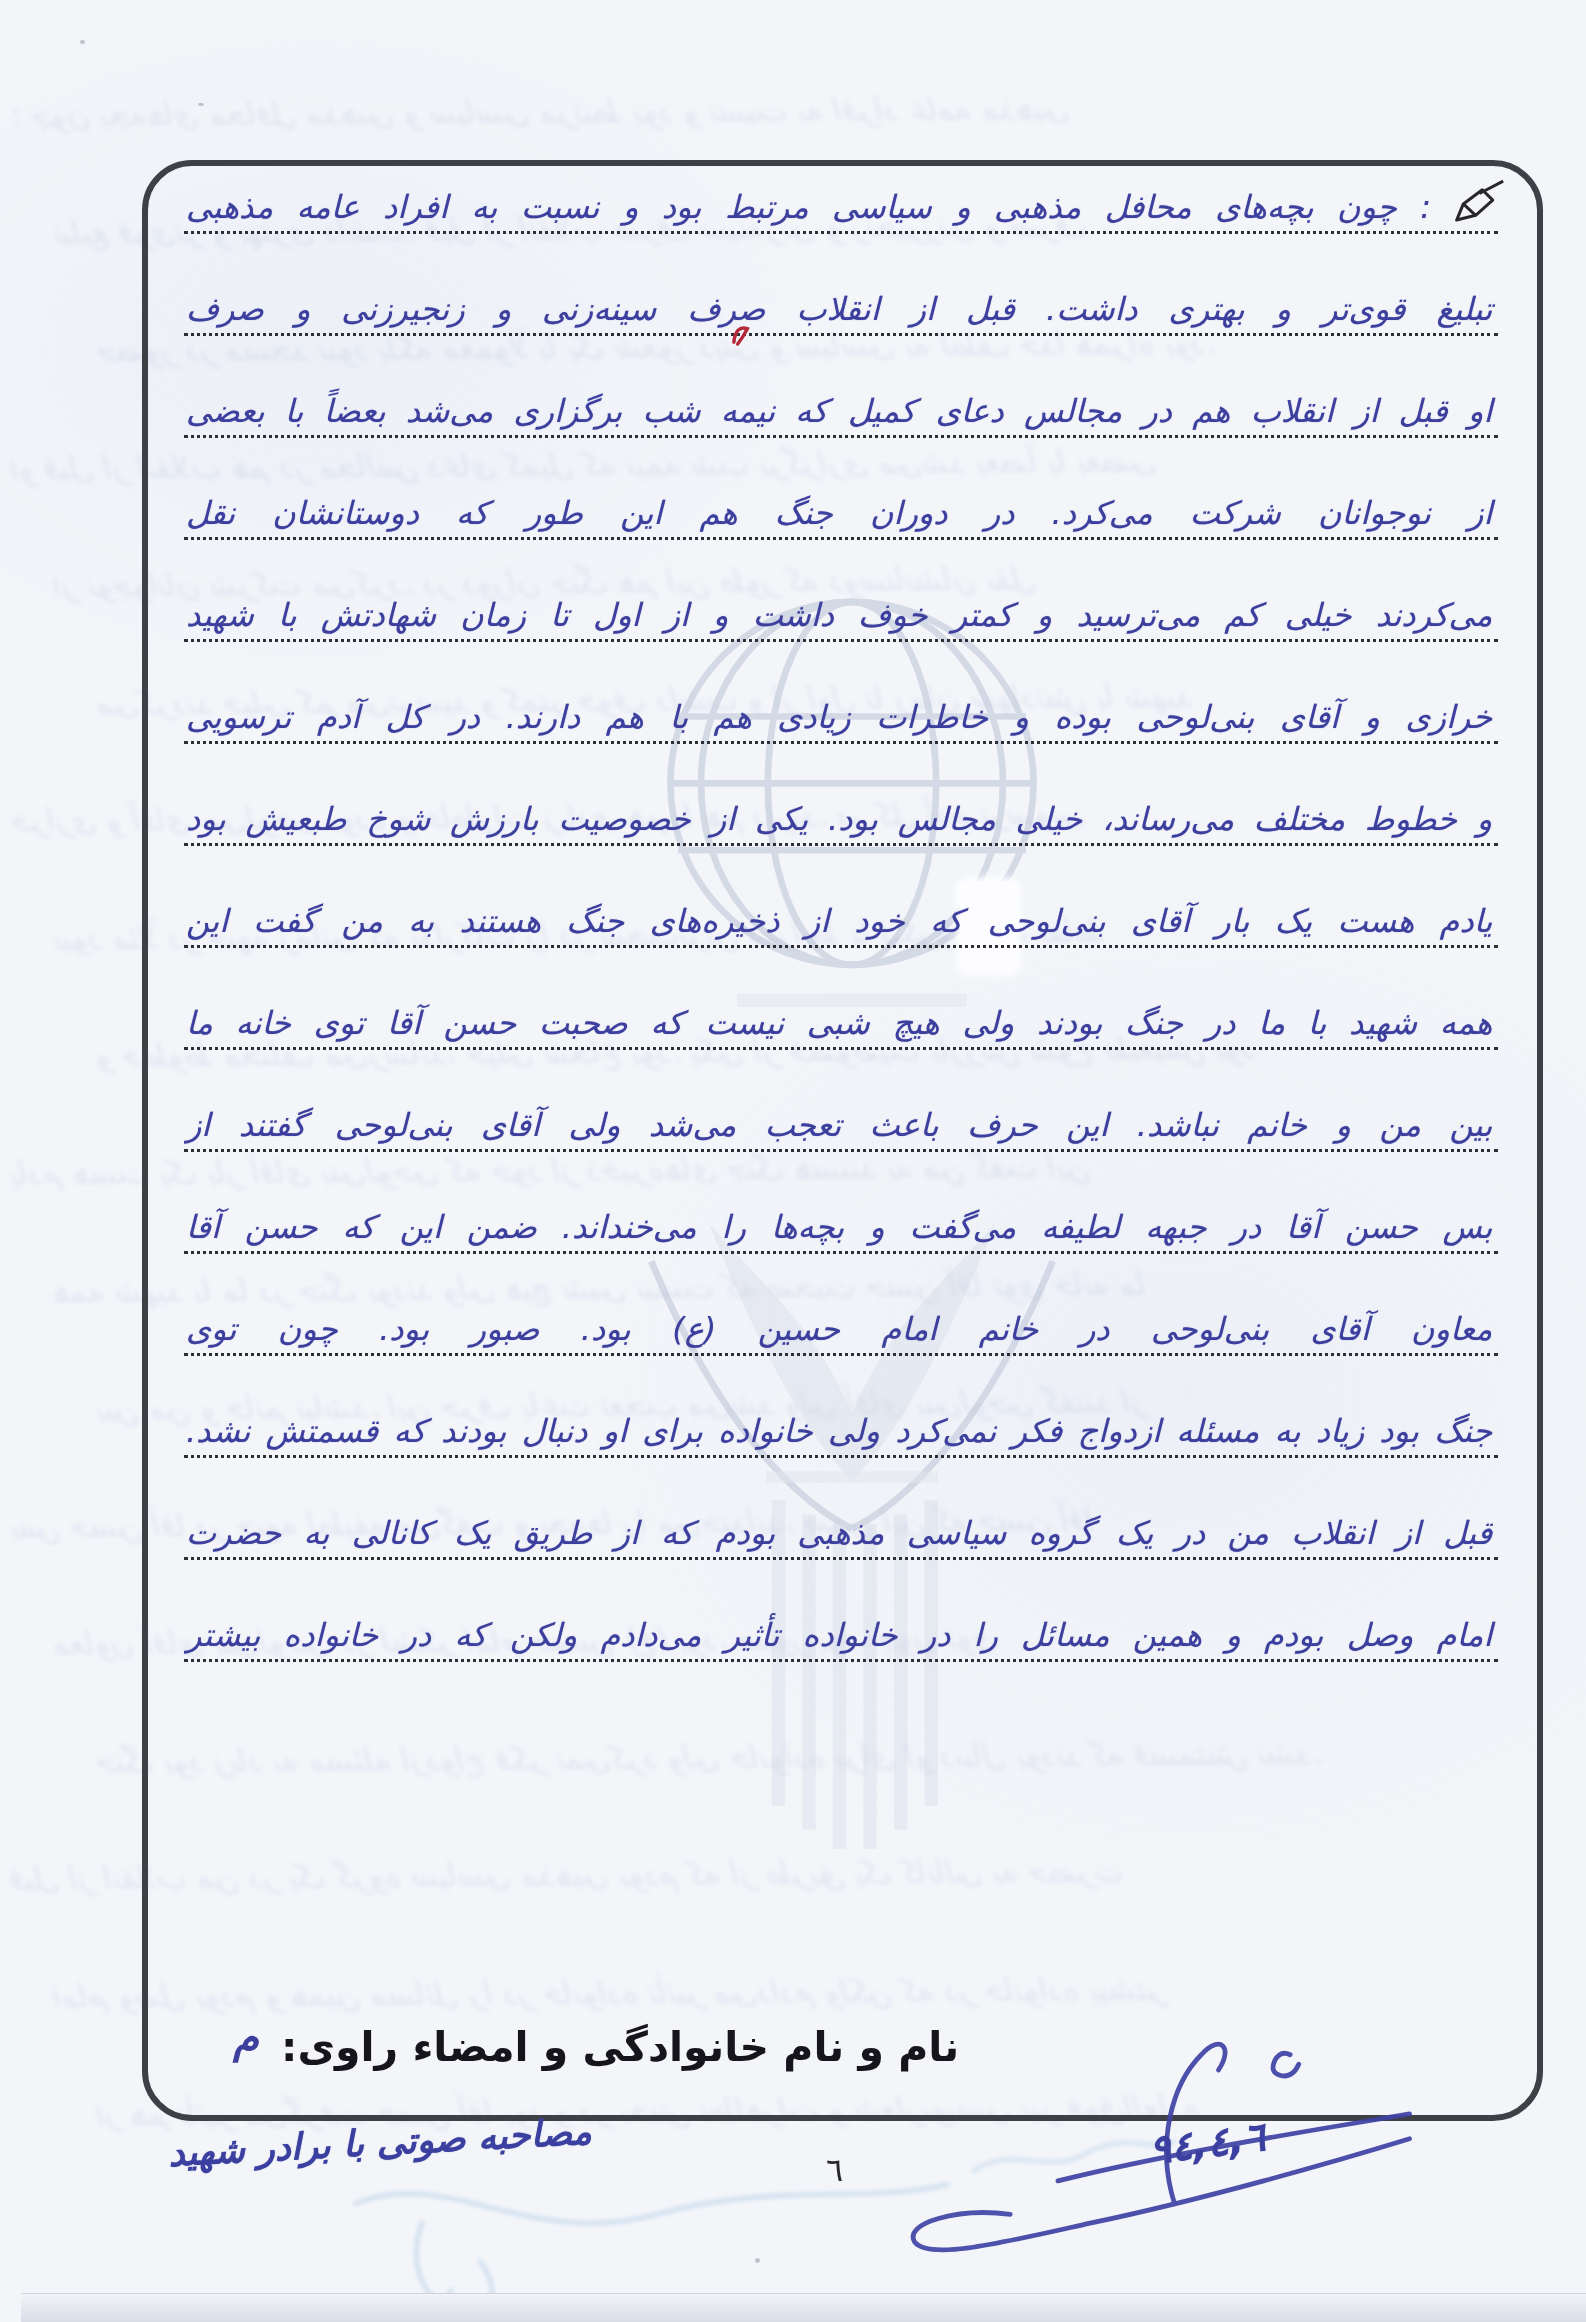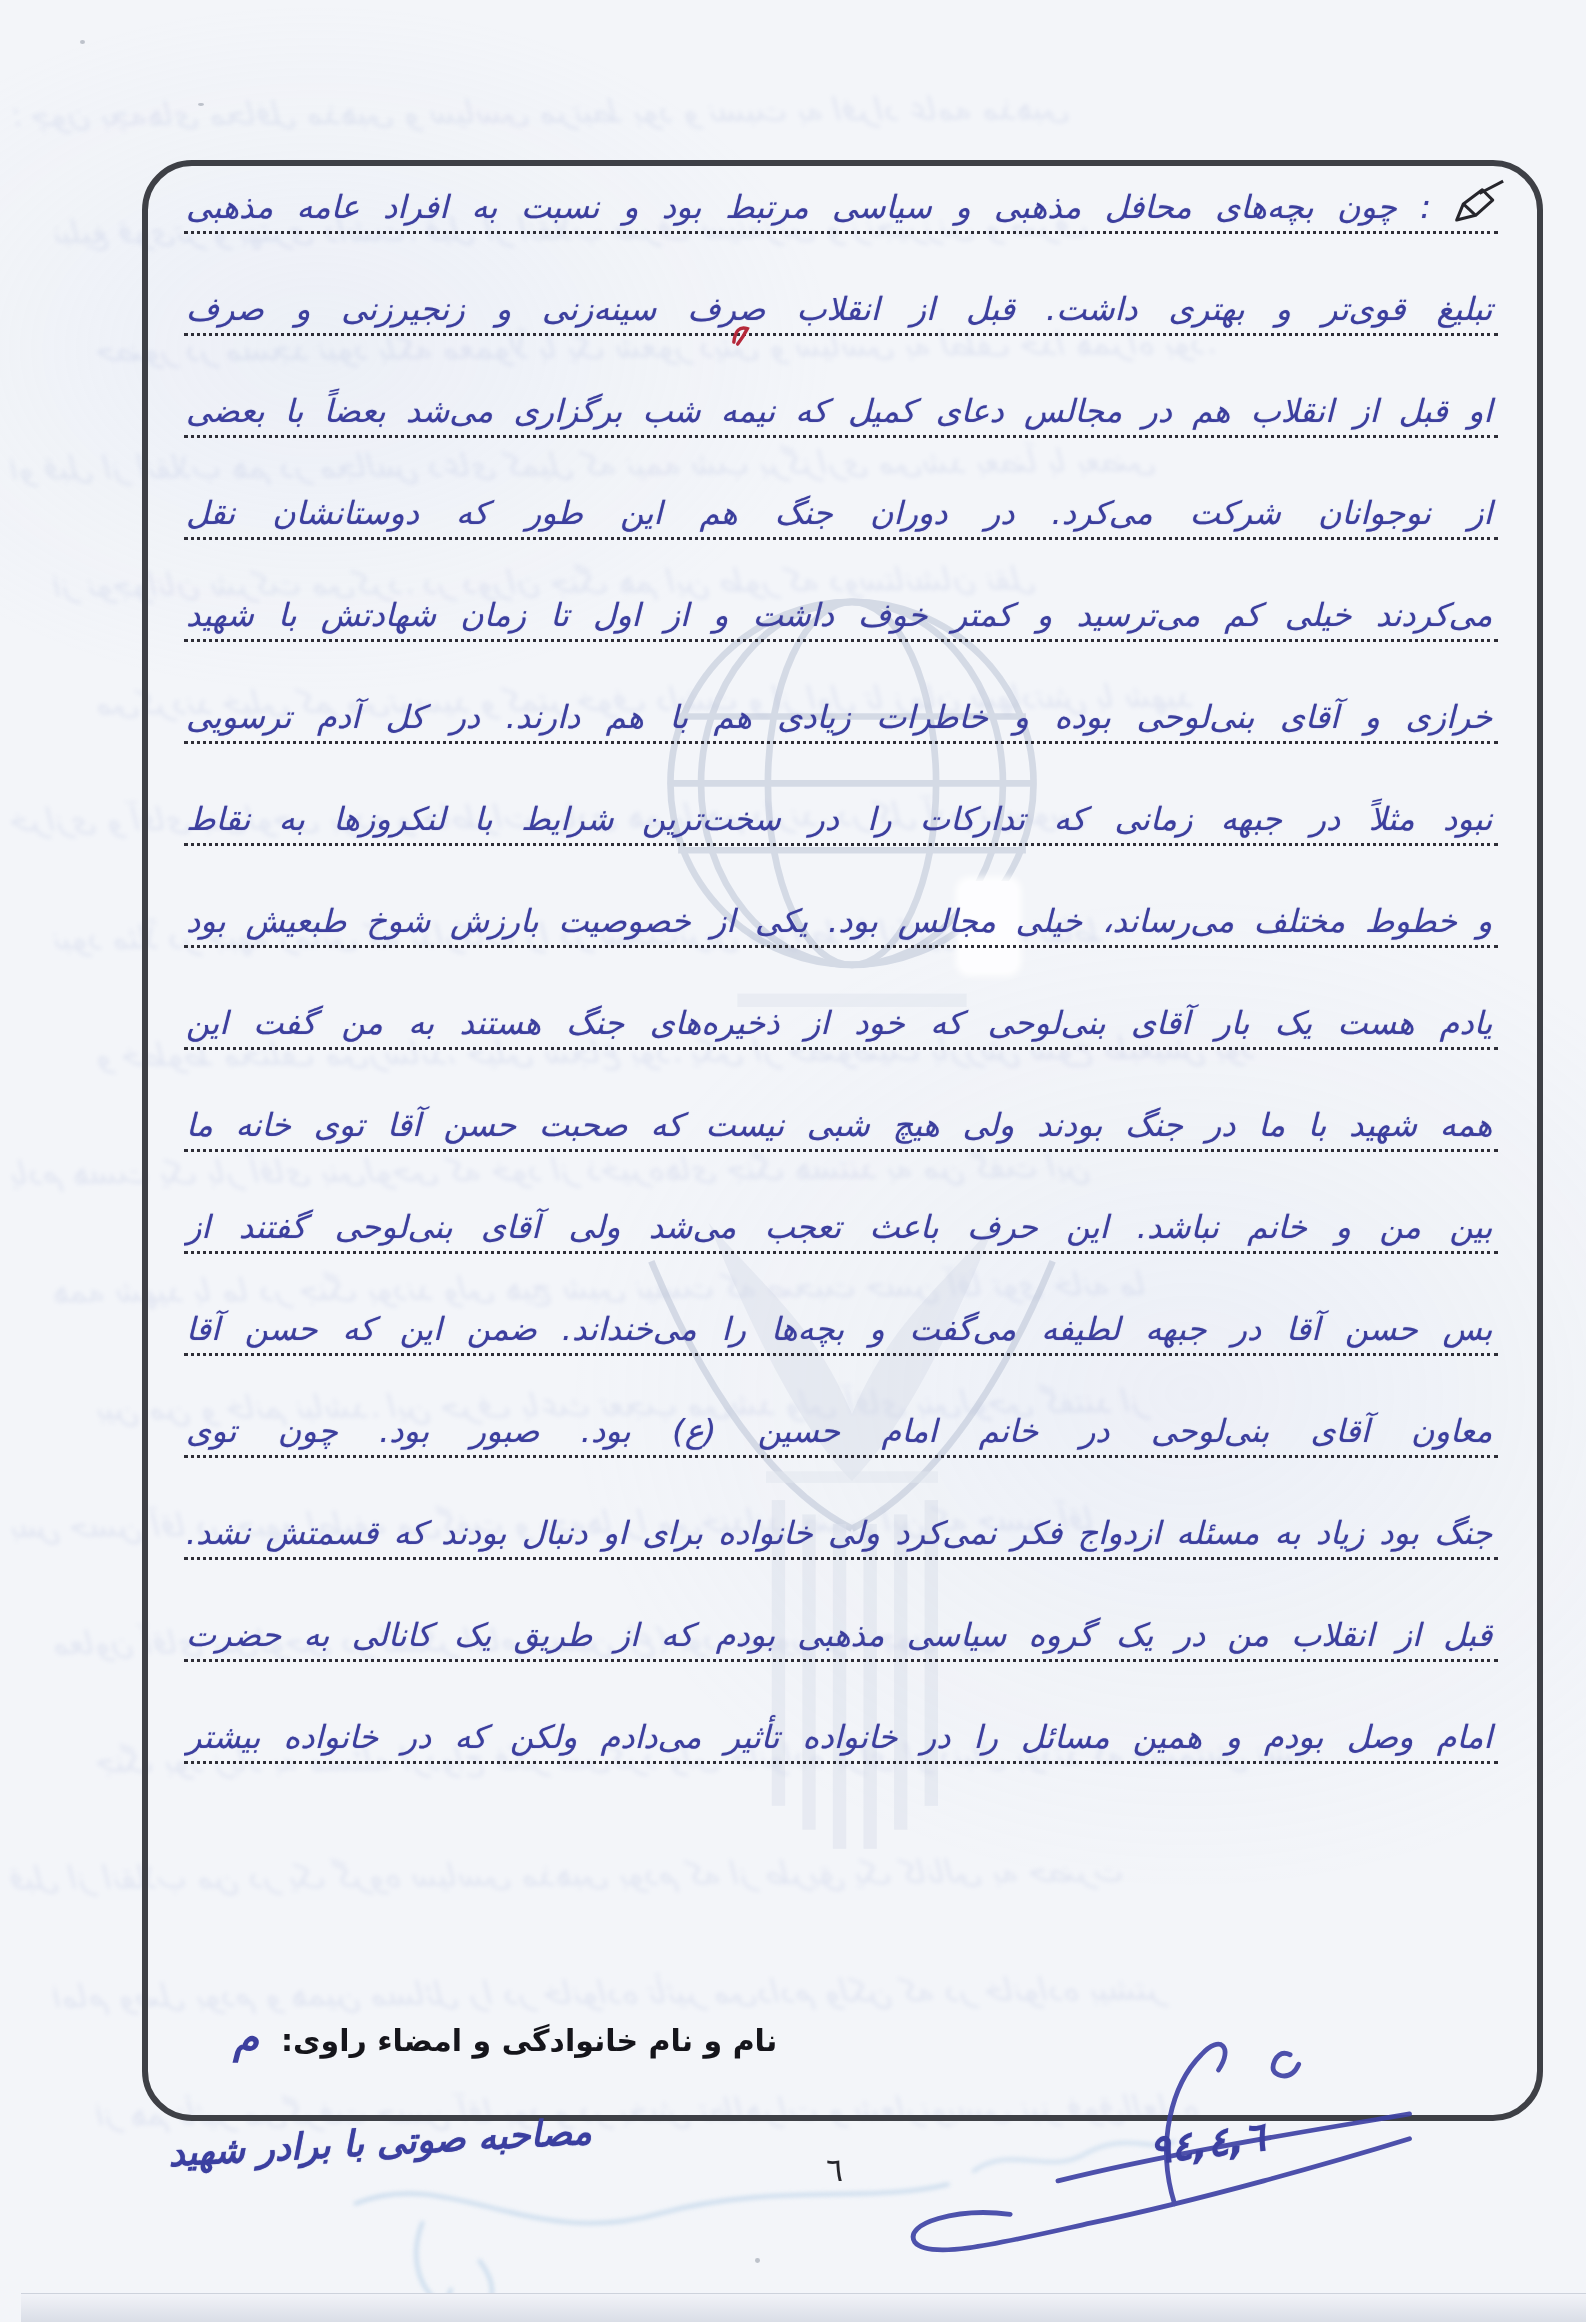--- a/index.html
+++ b/index.html
@@ -43,21 +43,21 @@
     font-size:32px;line-height:43px;font-style:italic;
     color:#3c3f9e;text-shadow:0 0 1px rgba(60,63,158,.55);
     text-align:justify;text-align-last:justify;
   }
   .hline.first{padding-left:1.9px;padding-right:67px;}
   .pen-icon{position:absolute;right:-7.6px;top:46px;z-index:6;}
 
   .red-mark{position:absolute;left:709px;top:319px;z-index:6;}
 
   
-  .label{position:absolute;z-index:6;direction:rtl;font-weight:bold;color:#15151b;font-size:30px;white-space:nowrap;}
+  .label{position:absolute;z-index:6;direction:rtl;font-weight:bold;color:#15151b;font-size:41px;white-space:nowrap;}
   .label-interviewer{top:2015px;right:175px;}
   .label-narrator{top:2023px;left:260px;}
   .narrator-mark{position:absolute;top:2013px;left:212px;z-index:7;
     font-size:42px;font-weight:bold;font-style:italic;color:#3c3f9e;}
 
   
   .signature{position:absolute;left:865px;top:2026px;z-index:7;}
   .sig-date{
     position:absolute;left:1128px;top:2120px;z-index:8;direction:rtl;
     font-size:40px;font-weight:bold;font-style:italic;color:#3b3fa0;
@@ -129,21 +129,20 @@
 
   <div class="form-border"></div>
 
   <div class="lines">
     <div class="hline first">: چون بچه‌های محافل مذهبی و سیاسی مرتبط بود و نسبت به افراد عامه مذهبی</div>
     <div class="hline">تبلیغ قوی‌تر و بهتری داشت. قبل از انقلاب صرف سینه‌زنی و زنجیرزنی و صرف</div>
     <div class="hline">او قبل از انقلاب هم در مجالس دعای کمیل که نیمه شب برگزاری می‌شد بعضاً با بعضی</div>
     <div class="hline">از نوجوانان شرکت می‌کرد. در دوران جنگ هم این طور که دوستانشان نقل</div>
     <div class="hline">می‌کردند خیلی کم می‌ترسید و کمتر خوف داشت و از اول تا زمان شهادتش با شهید</div>
     <div class="hline">خرازی و آقای بنی‌لوحی بوده و خاطرات زیادی هم با هم دارند. در کل آدم ترسویی</div>
-    <div class="hline">نبود مثلاً در جبهه زمانی که تدارکات را در سخت‌ترین شرایط با لنکروزها به نقاط</div>
     <div class="hline">و خطوط مختلف می‌رساند، خیلی مجالس بود. یکی از خصوصیت بارزش شوخ طبعیش بود</div>
     <div class="hline">یادم هست یک بار آقای بنی‌لوحی که خود از ذخیره‌های جنگ هستند به من گفت این</div>
     <div class="hline">همه شهید با ما در جنگ بودند ولی هیچ شبی نیست که صحبت حسن آقا توی خانه ما</div>
     <div class="hline">بین من و خانم نباشد. این حرف باعث تعجب می‌شد ولی آقای بنی‌لوحی گفتند از</div>
     <div class="hline">بس حسن آقا در جبهه لطیفه می‌گفت و بچه‌ها را می‌خنداند. ضمن این که حسن آقا</div>
     <div class="hline">معاون آقای بنی‌لوحی در خانم امام حسین (ع) بود. صبور بود. چون توی</div>
     <div class="hline">جنگ بود زیاد به مسئله ازدواج فکر نمی‌کرد ولی خانواده برای او دنبال بودند که قسمتش نشد.</div>
     <div class="hline">قبل از انقلاب من در یک گروه سیاسی مذهبی بودم که از طریق یک کانالی به حضرت</div>
     <div class="hline">امام وصل بودم و همین مسائل را در خانواده تأثیر می‌دادم ولکن که در خانواده بیشتر</div>
 

